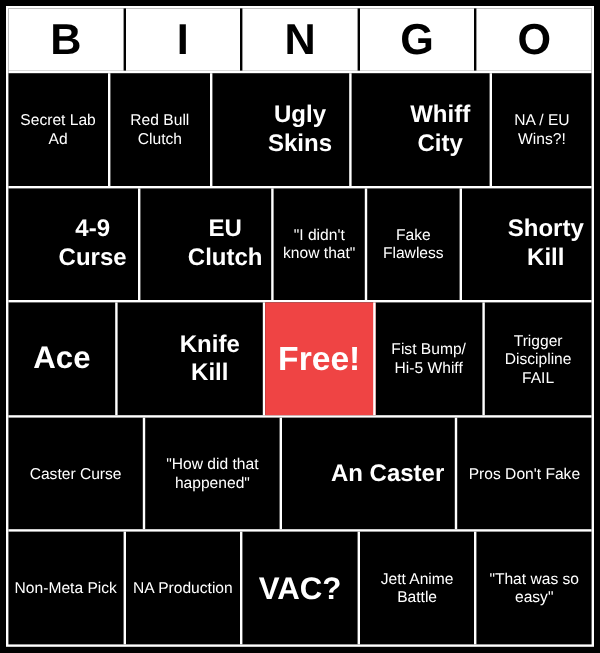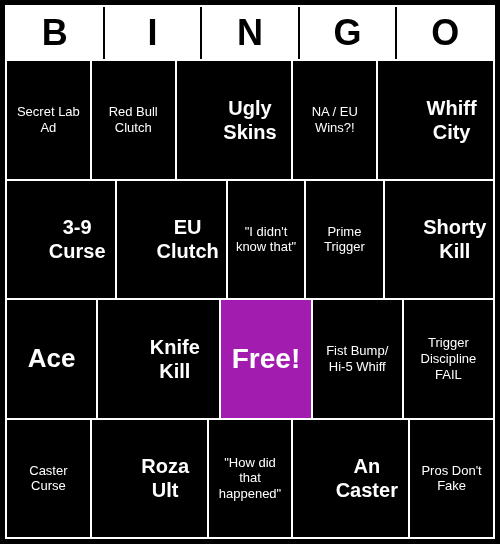--- a/index.html
+++ b/index.html
@@ -67,21 +67,21 @@
       font-weight: bold;
       padding-left: 36px;
     }
     .cell.xl-text {
       font-size: 26px;
       font-weight: bold;
     }
     .cell.free {
       font-size: 28px;
       font-weight: bold;
-      background: #a21caf;
+      background: #ef4444;
     }
   </style>
 </head>
 <body>
 
 <div class="bingo-card">
   <div class="header-row">
   <div class="header-cell">B</div>
       <div class="header-cell">I</div>
       <div class="header-cell">N</div>
@@ -92,39 +92,39 @@
   <div class="grid-row">
         <div class="cell">
           <span>Secret Lab Ad</span>
         </div>
         <div class="cell">
           <span>Red Bull Clutch</span>
         </div>
         <div class="cell large-text">
           <span>Ugly Skins</span>
         </div>
+        <div class="cell large-text">
+          <span>Whiff City</span>
+        </div>
         <div class="cell">
           <span>NA / EU Wins?!</span>
-        </div>
-        <div class="cell large-text">
-          <span>Whiff City</span>
         </div>
       </div>
       <div class="grid-row">
         <div class="cell large-text">
-          <span>3-9 Curse</span>
+          <span>4-9 Curse</span>
         </div>
         <div class="cell large-text">
           <span>EU Clutch</span>
         </div>
         <div class="cell">
           <span>"I didn't know that"</span>
         </div>
         <div class="cell">
-          <span>Prime Trigger</span>
+          <span>Fake Flawless</span>
         </div>
         <div class="cell large-text">
           <span>Shorty Kill</span>
         </div>
       </div>
       <div class="grid-row">
         <div class="cell xl-text">
           <span>Ace</span>
         </div>
         <div class="cell large-text">
@@ -137,27 +137,41 @@
           <span>Fist Bump/ Hi-5 Whiff</span>
         </div>
         <div class="cell">
           <span>Trigger Discipline FAIL</span>
         </div>
       </div>
       <div class="grid-row">
         <div class="cell">
           <span>Caster Curse</span>
         </div>
-        <div class="cell large-text">
-          <span>Roza Ult</span>
-        </div>
         <div class="cell">
           <span>"How did that happened"</span>
         </div>
         <div class="cell large-text">
           <span>An Caster</span>
         </div>
         <div class="cell">
           <span>Pros Don't Fake</span>
         </div>
       </div>
+      <div class="grid-row">
+        <div class="cell">
+          <span>Non-Meta Pick</span>
+        </div>
+        <div class="cell">
+          <span>NA Production</span>
+        </div>
+        <div class="cell xl-text">
+          <span>VAC?</span>
+        </div>
+        <div class="cell">
+          <span>Jett Anime Battle</span>
+        </div>
+        <div class="cell">
+          <span>"That was so easy"</span>
+        </div>
+      </div>
     </div>
 </div>
 
 </body></html>

